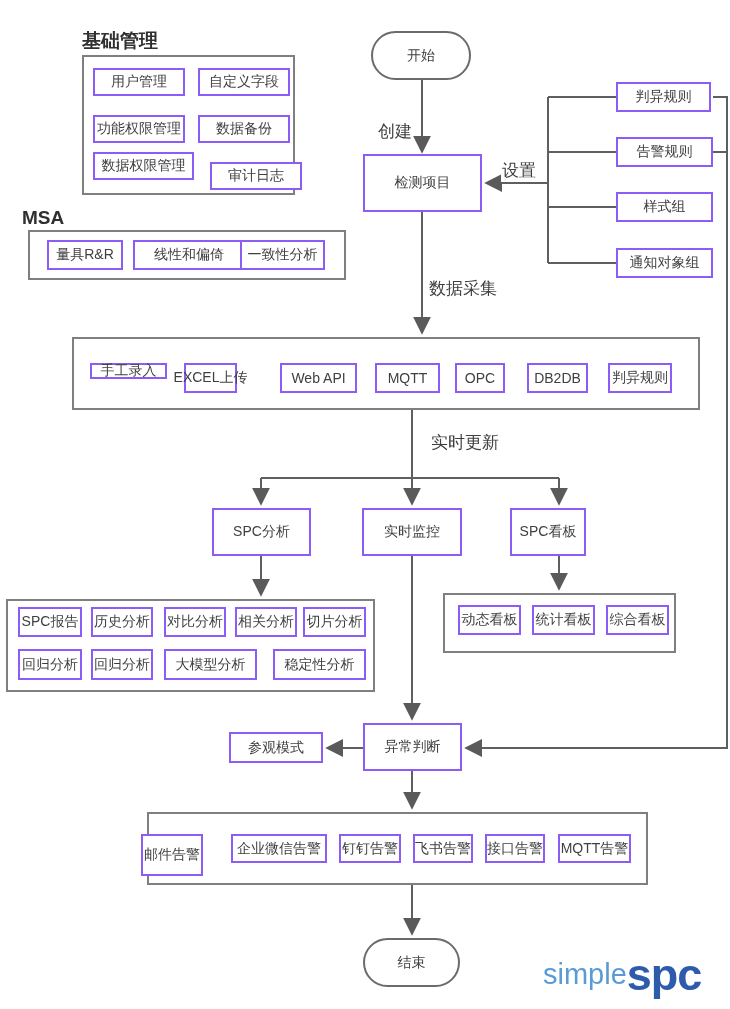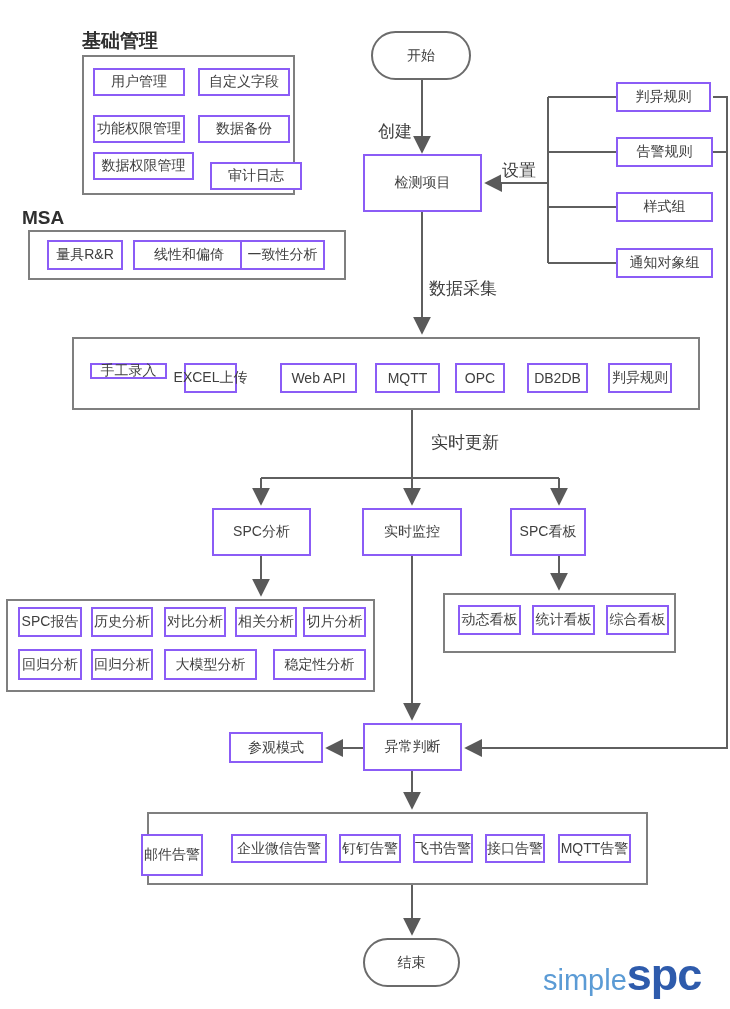--- a/index.html
+++ b/index.html
@@ -14,21 +14,21 @@
     font-size:14px;color:#3f3f3f;white-space:nowrap;text-align:center;
   }
   .stadium{
     position:absolute;border:2px solid #6b6b6b;background:#ffffff;box-sizing:border-box;
     border-radius:25px;display:flex;align-items:center;justify-content:center;
     font-size:14px;color:#3f3f3f;
   }
   .group-title{position:absolute;font-size:19px;font-weight:bold;color:#2f2f2f;white-space:nowrap;}
   .edge-label{position:absolute;font-size:17px;color:#3f3f3f;white-space:nowrap;background:#ffffff;padding:0 1px;}
   #wires{position:absolute;left:0;top:0;width:730px;height:1009px;pointer-events:none;}
-  .logo{position:absolute;left:543px;top:952px;display:flex;align-items:flex-end;}
+  .logo{position:absolute;left:543px;top:952px;display:flex;align-items:center;}
   .logo .simple{font-size:29px;color:#5b9bd5;letter-spacing:0px;}
   .logo .spc{font-size:45px;font-weight:800;color:#2e5bac;letter-spacing:-1px;line-height:1;}
 </style>
 </head>
 <body>
 
 <div id="canvas">
 
   <svg id="wires" viewBox="0 0 730 1009">
     <defs>

